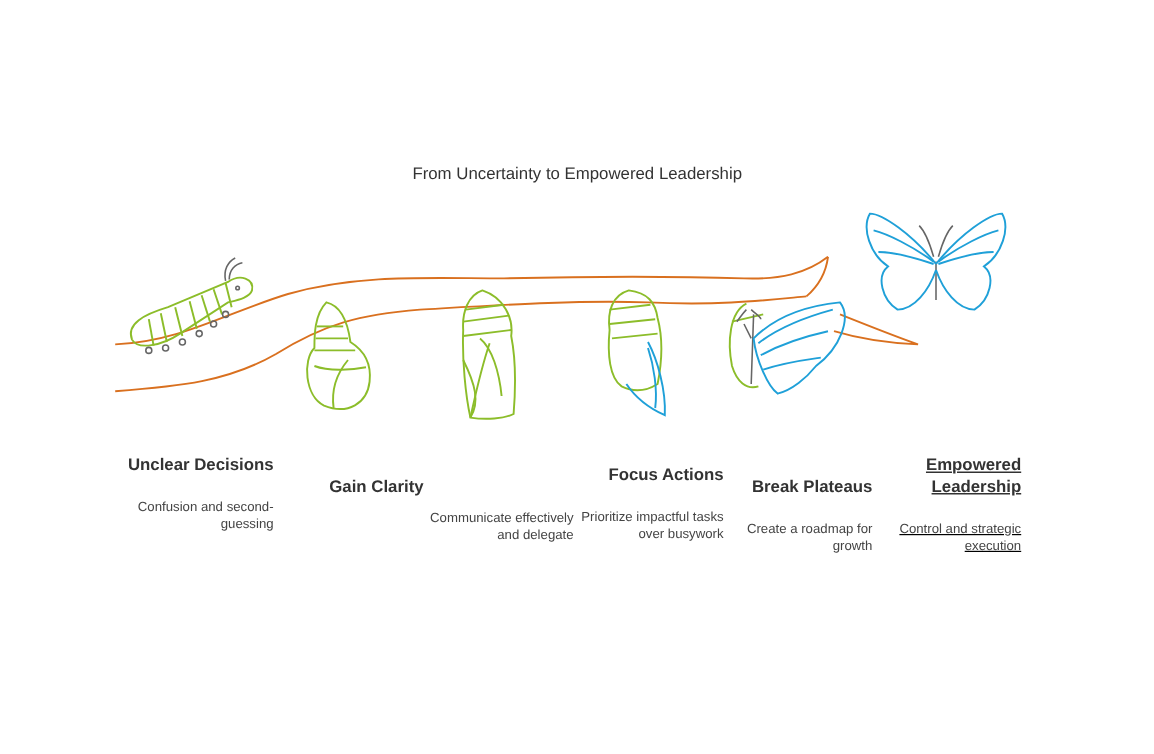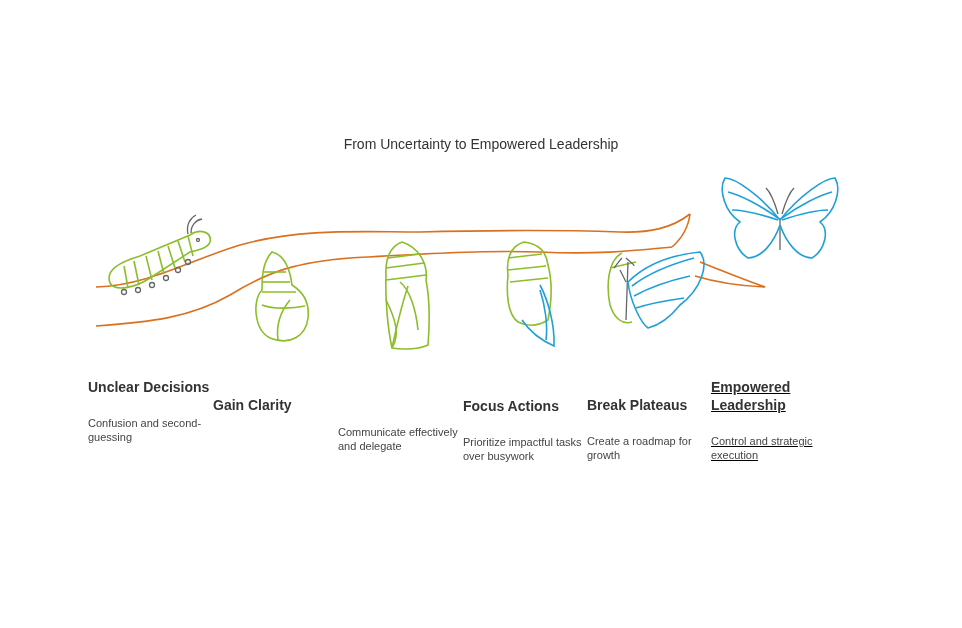--- a/index.html
+++ b/index.html
@@ -1,21 +1,21 @@
 <!DOCTYPE html>
 <html><head>
   <meta charset="utf-8">
   <style>
     html, body { margin: 0; padding: 0; background: #ffffff; }
     body { width: 962px; height: 628px; position: relative; overflow: hidden;
            font-family: "Liberation Sans", "DejaVu Sans", sans-serif; }
     .title { position: absolute; left: 0; width: 962px; top: 136px; text-align: center;
              font-size: 14px; color: #333333; }
     svg.art { position: absolute; left: 0; top: 0; }
-    .stage { position: absolute; width: 140px; text-align: left; }
+    .stage { position: absolute; width: 140px; text-align: right; }
     .stage .h { font-weight: bold; font-size: 14px; line-height: 18px; color: #333333; }
     .stage .d { font-size: 11px; line-height: 14px; color: #444444; margin-top: 20px; }
   </style>
 </head>
 <body>
 
 <div class="title">From Uncertainty to Empowered Leadership</div>
 
 <svg class="art" width="962" height="628" viewBox="0 0 962 628">
 
@@ -100,21 +100,21 @@
 <div class="stage" style="left:88px; top:378px;">
   <div class="h">Unclear Decisions</div>
   <div class="d">Confusion and second-guessing</div>
 </div>
 <div class="stage" style="left:213px; top:396px;">
   <div class="h">Gain Clarity</div>
 </div>
 <div class="stage" style="left:338px; top:405px;">
   <div class="d">Communicate effectively and delegate</div>
 </div>
-<div class="stage" style="left:463px; top:397px;">
+<div class="stage" style="left:463px; top:386px;">
   <div class="h">Focus Actions</div>
   <div class="d">Prioritize impactful tasks over busywork</div>
 </div>
 <div class="stage" style="left:587px; top:396px;">
   <div class="h">Break Plateaus</div>
   <div class="d">Create a roadmap for growth</div>
 </div>
 <div class="stage" style="left:711px; top:378px;text-decoration:underline;">
   <div class="h">Empowered Leadership</div>
   <div class="d">Control and strategic execution</div>

